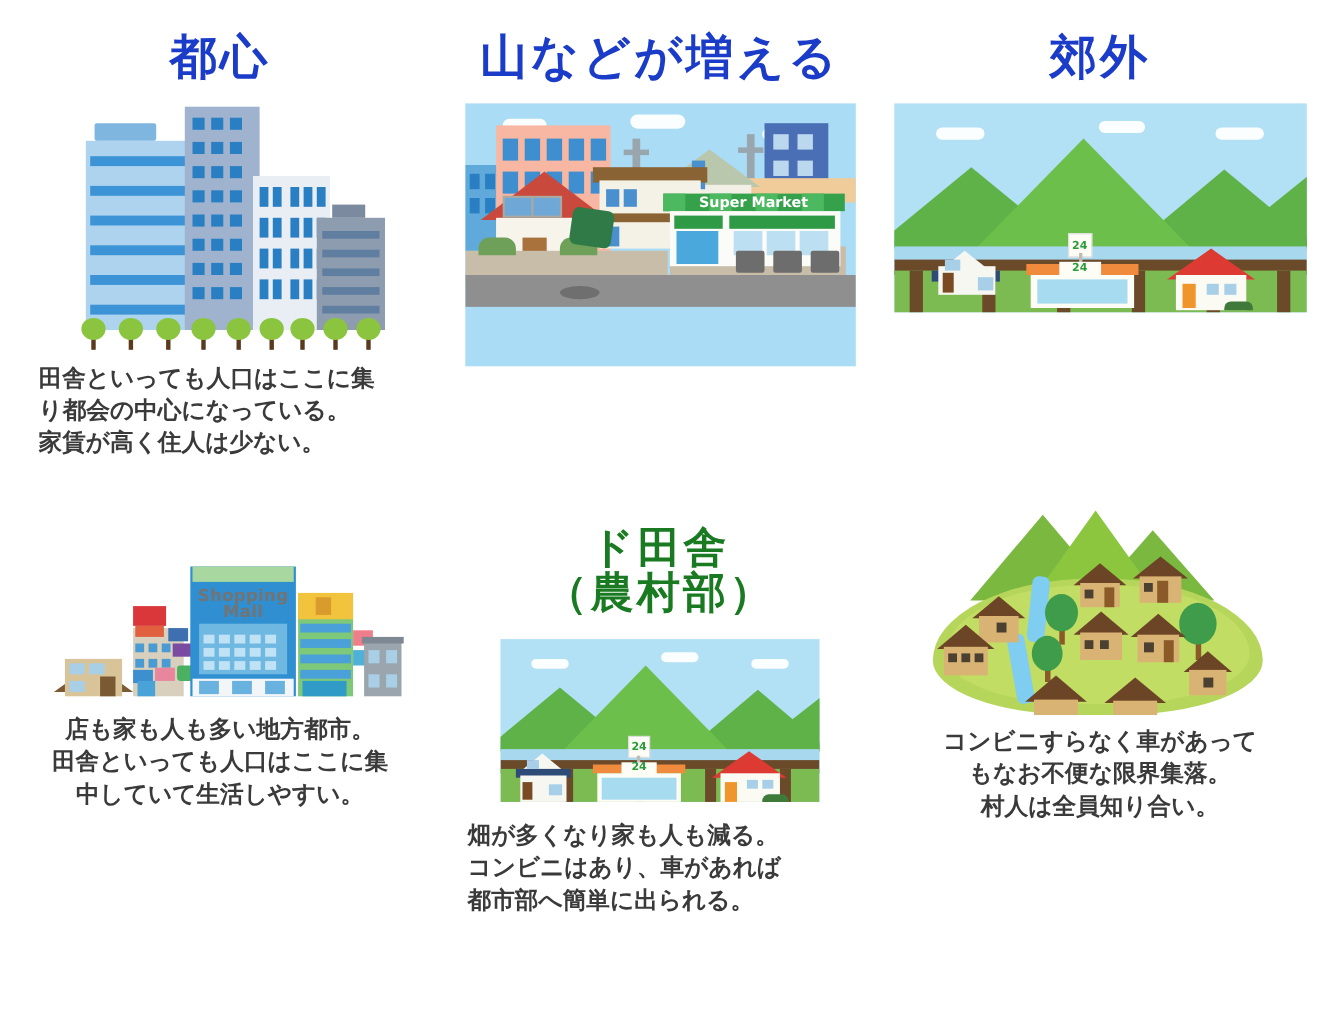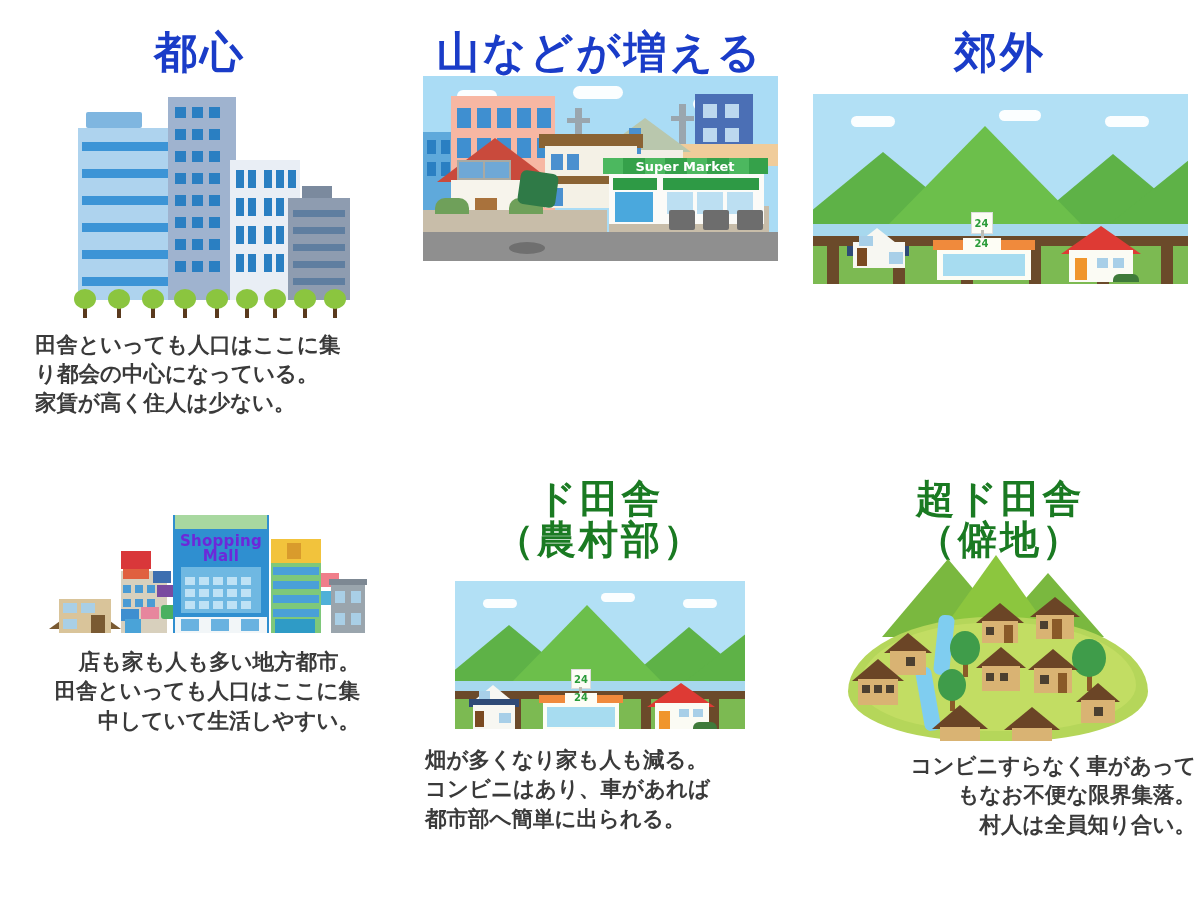--- a/index.html
+++ b/index.html
@@ -37,21 +37,21 @@
   
   .scene { position: relative; overflow: hidden; background: #aadcf5; }
 
   .cloud { position:absolute; background:#fff; border-radius: 50px; opacity:.95; }
   .mtn { position:absolute; bottom:0; }
 
   
   .sign-text { position:absolute; color:#fff; font-weight:700;
                text-align:center; width:100%; }
 
-  .mall-text { position:absolute; width:100%; text-align:center; color:#6d28d9;
+  .mall-text { position:absolute; width:100%; text-align:center; color:#737373;
                font-weight:700; font-size:15px; line-height:1.05;
                white-space: pre-line; letter-spacing:.3px; }
   .cv-num { position:absolute; color:#2a9c3a; font-weight:700; text-align:center;
             width:100%; font-size:10px; }
 </style>
 </head>
 <body>
 
 <div class="board">
 
@@ -172,21 +172,21 @@
       </div>
 
       <div class="caption" style="margin-top:12px;width:330px;text-align:left;">田舎といっても人口はここに集
 り都会の中心になっている。
 家賃が高く住人は少ない。</div>
     </div>
 
     <div class="panel">
       <div class="p-title t-blue" style="margin-top:30px;">山などが増える</div>
 
-      <div class="art scene" style="width:355px;height:185px;">
+      <div class="art scene" style="width:355px;height:239px;margin-top:18px;">
         <div class="cloud" style="left:34px;top:14px;width:40px;height:12px;"></div>
         <div class="cloud" style="left:150px;top:10px;width:50px;height:13px;"></div>
         <div class="cloud" style="left:270px;top:22px;width:44px;height:12px;"></div>
 
         <div class="sq" style="left:0;top:56px;width:32px;height:78px;background:#5fa9db;"></div>
         <div class="sq" style="left:4px;top:64px;width:9px;height:14px;background:#2a7fc2;"></div>
         <div class="sq" style="left:18px;top:64px;width:9px;height:14px;background:#2a7fc2;"></div>
         <div class="sq" style="left:4px;top:86px;width:9px;height:14px;background:#2a7fc2;"></div>
         <div class="sq" style="left:18px;top:86px;width:9px;height:14px;background:#2a7fc2;"></div>
 
@@ -382,21 +382,21 @@
         <div class="sq" style="left:240px;bottom:0;width:40px;height:14px;background:#2f9bc6;"></div>
 
         <div class="sq" style="left:296px;bottom:0;width:34px;height:52px;background:#9aa5ad;"></div>
         <div class="sq" style="left:294px;bottom:48px;width:38px;height:6px;background:#7d8893;"></div>
         <div class="sq" style="left:300px;bottom:30px;width:10px;height:12px;background:#a9cfe6;"></div>
         <div class="sq" style="left:316px;bottom:30px;width:10px;height:12px;background:#a9cfe6;"></div>
         <div class="sq" style="left:300px;bottom:8px;width:10px;height:12px;background:#a9cfe6;"></div>
         <div class="sq" style="left:316px;bottom:8px;width:10px;height:12px;background:#a9cfe6;"></div>
       </div>
 
-      <div class="caption" style="margin-top:16px;width:320px;text-align:right;font-family:Liberation Mono, monospace;">店も家も人も多い地方都市。
+      <div class="caption" style="margin-top:16px;width:320px;text-align:center;">店も家も人も多い地方都市。
 田舎といっても人口はここに集
 中していて生活しやすい。</div>
     </div>
 
     <div class="panel">
       <div class="p-title t-green" style="margin-top:8px;">ド田舎
 （農村部）</div>
 
       <div class="art scene" style="width:290px;height:148px;margin-top:20px;background:#b2e0f5;">
         <div class="cloud" style="left:28px;top:18px;width:34px;height:9px;"></div>
@@ -441,22 +441,20 @@
         <div class="sq" style="left:238px;bottom:12px;width:10px;height:8px;background:#a8cfe8;"></div>
         <div class="sq" style="left:238px;bottom:0;width:24px;height:7px;background:#3f7a3a;border-radius:6px 6px 0 0;"></div>
       </div>
 
       <div class="caption" style="margin-top:16px;width:350px;text-align:left;">畑が多くなり家も人も減る。
 コンビニはあり、車があれば
 都市部へ簡単に出られる。</div>
     </div>
 
     <div class="panel">
-      <div class="p-title t-green" style="margin-top:8px;">超ド田舎
-（僻地）</div>
 
       <div class="art" style="width:320px;height:190px;margin-top:-6px;position:relative;">
 
         <div class="sq" style="left:42px;top:4px;width:0;height:0;border-left:66px solid transparent;border-right:66px solid transparent;border-bottom:78px solid #7ab83f;"></div>
         <div class="sq" style="left:152px;top:18px;width:0;height:0;border-left:56px solid transparent;border-right:56px solid transparent;border-bottom:64px solid #7ab83f;"></div>
         <div class="sq" style="left:96px;top:0px;width:0;height:0;border-left:60px solid transparent;border-right:60px solid transparent;border-bottom:84px solid #8cc63e;"></div>
 
         <div class="sq" style="left:8px;top:62px;width:300px;height:124px;background:#b5d65a;border-radius:48% 48% 44% 44%/60% 60% 40% 40%;"></div>
         <div class="sq" style="left:20px;top:68px;width:276px;height:108px;background:#c2dd63;border-radius:46% 46% 44% 44%/58% 58% 42% 42%;"></div>
 
@@ -520,18 +518,18 @@
         <div class="sq" style="left:92px;top:150px;width:56px;height:36px;">
           <div class="sq" style="left:0;top:0;width:0;height:0;border-left:28px solid transparent;border-right:28px solid transparent;border-bottom:24px solid #6b4526;"></div>
           <div class="sq" style="left:8px;top:22px;width:40px;height:14px;background:#d9b373;"></div>
         </div>
         <div class="sq" style="left:164px;top:152px;width:56px;height:34px;">
           <div class="sq" style="left:0;top:0;width:0;height:0;border-left:28px solid transparent;border-right:28px solid transparent;border-bottom:23px solid #6b4526;"></div>
           <div class="sq" style="left:8px;top:21px;width:40px;height:13px;background:#d9b373;"></div>
         </div>
       </div>
 
-      <div class="caption" style="margin-top:6px;width:392px;text-align:right;">コンビニすらなく車があって
+      <div class="caption" style="margin-top:6px;width:392px;text-align:center;">コンビニすらなく車があって
 もなお不便な限界集落。
 村人は全員知り合い。</div>
     </div>
   </div>
 </div>
 
 </body></html>

